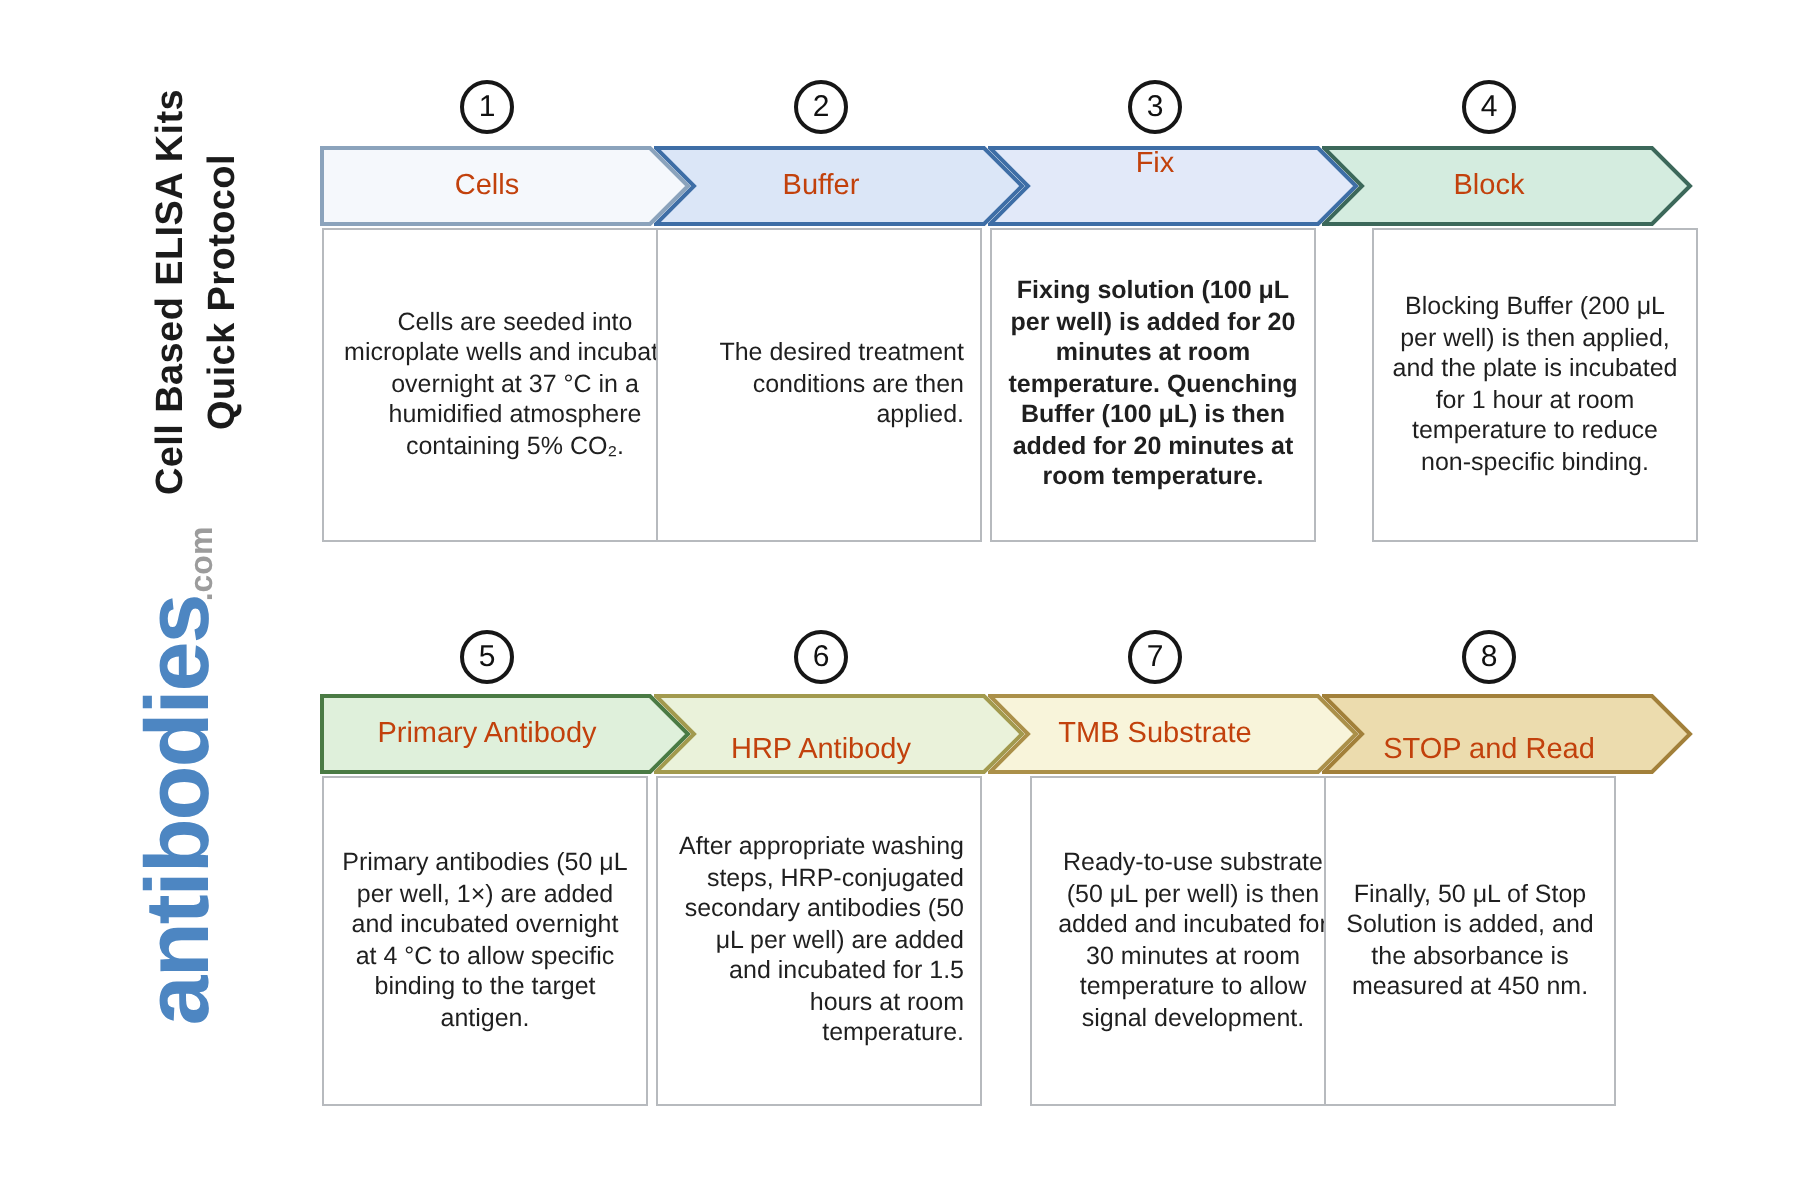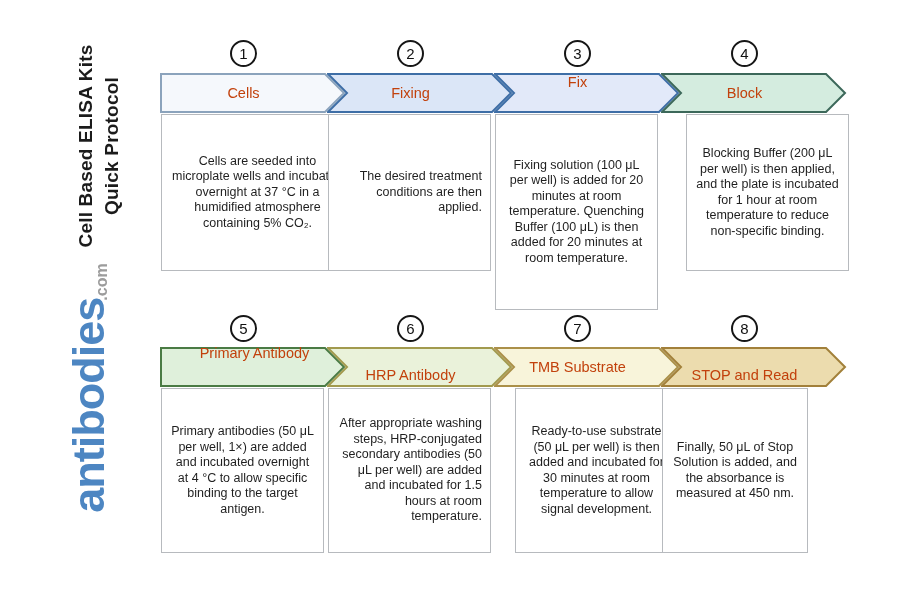--- a/index.html
+++ b/index.html
@@ -103,45 +103,45 @@
         <polygon points="1,1 165,1 184,20 165,39 1,39" fill="#f5f8fc" stroke="#8ba3bc" stroke-width="2"></polygon>
       </svg>
       <div class="arrow-label" style="left: 160px; top: 73px; width: 167px; height: 40px;">Cells</div>
       <div class="desc-box" style="left: 161px; top: 114px; width: 193px; height: 157px;">
         <div>Cells are seeded into microplate wells and incubated overnight at 37 °C in a humidified atmosphere containing 5% CO₂.</div>
       </div>
       <div class="circle" style="left: 397px; top: 39.5px;">2</div>
       <svg class="arrow-svg" width="186" height="40" viewBox="0 0 186 40" style="left: 327px; top: 73px;">
         <polygon points="1,1 165,1 184,20 165,39 1,39 20,20" fill="#dbe6f7" stroke="#3e6ea6" stroke-width="2"></polygon>
       </svg>
-      <div class="arrow-label" style="left: 327px; top: 73px; width: 167px; height: 40px;">Fixing</div>
+      <div class="arrow-label" style="left: 327px; top: 73px; width: 167px; height: 40px;">Buffer</div>
       <div class="desc-box" style="left: 328px; top: 114px; width: 163px; height: 157px; text-align: right;">
         <div>The desired treatment conditions are then applied.</div>
       </div>
       <div class="circle" style="left: 564px; top: 39.5px;">3</div>
       <svg class="arrow-svg" width="186" height="40" viewBox="0 0 186 40" style="left: 494px; top: 73px;">
         <polygon points="1,1 165,1 184,20 165,39 1,39 20,20" fill="#e2e9f9" stroke="#3e6ea6" stroke-width="2"></polygon>
       </svg>
       <div class="arrow-label" style="left: 494px; top: 62px; width: 167px; height: 40px;">Fix</div>
-      <div class="desc-box" style="left: 495px; top: 114px; width: 163px; height: 196px;">
+      <div class="desc-box" style="left: 495px; top: 114px; width: 163px; height: 157px; font-weight: bold;">
         <div>Fixing solution (100 μL per well) is added for 20 minutes at room temperature. Quenching Buffer (100 μL) is then added for 20 minutes at room temperature.</div>
       </div>
       <div class="circle" style="left: 731px; top: 39.5px;">4</div>
       <svg class="arrow-svg" width="186" height="40" viewBox="0 0 186 40" style="left: 661px; top: 73px;">
         <polygon points="1,1 165,1 184,20 165,39 1,39 20,20" fill="#d4ecdf" stroke="#3c685a" stroke-width="2"></polygon>
       </svg>
       <div class="arrow-label" style="left: 661px; top: 73px; width: 167px; height: 40px;">Block</div>
       <div class="desc-box" style="left: 662px; top: 114px; width: 163px; height: 157px; margin-left: 24px;">
         <div>Blocking Buffer (200 μL per well) is then applied, and the plate is incubated for 1 hour at room temperature to reduce non-specific binding.</div>
       </div>
       <div class="circle" style="left: 230px; top: 314.5px;">5</div>
       <svg class="arrow-svg" width="186" height="40" viewBox="0 0 186 40" style="left: 160px; top: 347px;">
         <polygon points="1,1 165,1 184,20 165,39 1,39" fill="#dff0db" stroke="#4a7b44" stroke-width="2"></polygon>
       </svg>
-      <div class="arrow-label" style="left: 160px; top: 333px; width: 167px; height: 40px; padding-left: 11px;">Primary Antibody</div>
+      <div class="arrow-label" style="left: 160px; top: 347px; width: 167px; height: 40px;">Primary Antibody</div>
       <div class="desc-box" style="left: 161px; top: 388px; width: 163px; height: 165px;">
         <div>Primary antibodies (50 μL per well, 1×) are added and incubated overnight at 4 °C to allow specific binding to the target antigen.</div>
       </div>
       <div class="circle" style="left: 397px; top: 314.5px;">6</div>
       <svg class="arrow-svg" width="186" height="40" viewBox="0 0 186 40" style="left: 327px; top: 347px;">
         <polygon points="1,1 165,1 184,20 165,39 1,39 20,20" fill="#eaf2da" stroke="#a29a4e" stroke-width="2"></polygon>
       </svg>
       <div class="arrow-label" style="left: 327px; top: 347px; width: 167px; height: 55px;">HRP Antibody</div>
       <div class="desc-box" style="left: 328px; top: 388px; width: 163px; height: 165px; text-align: right;">
         <div>After appropriate washing steps, HRP-conjugated secondary antibodies (50 μL per well) are added and incubated for 1.5 hours at room temperature.</div>

